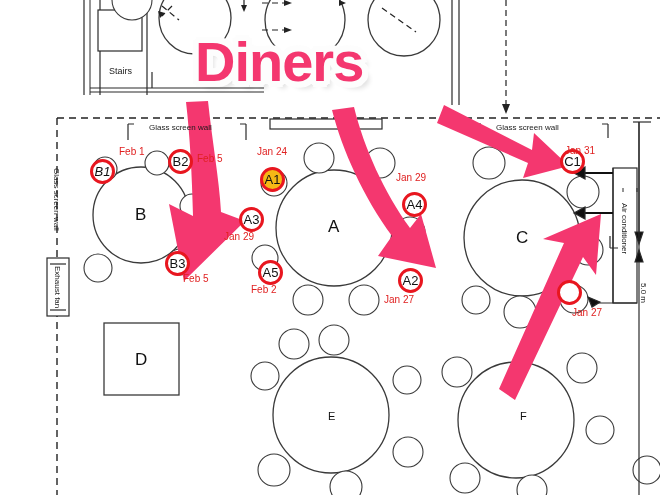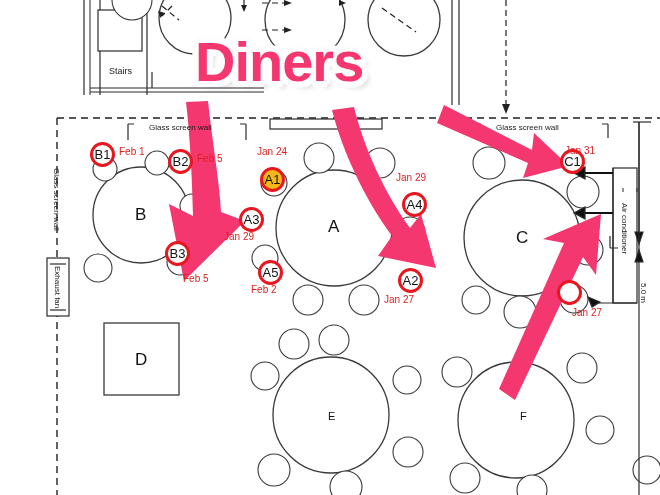--- a/index.html
+++ b/index.html
@@ -233,27 +233,27 @@
 
   <div class="vtext" style="left:636px;top:283px;transform:rotate(90deg);font-size:8px;">5.0 m</div>
 
   <div class="letter" style="left:123px;top:205px;">B</div>
   <div class="letter" style="left:316px;top:217px;">A</div>
   <div class="letter" style="left:504px;top:228px;">C</div>
   <div class="letter" style="left:123px;top:350px;">D</div>
   <div class="letter small" style="left:316px;top:410px;">E</div>
   <div class="letter small" style="left:508px;top:410px;">F</div>
 
-  <div class="marker red" style="left:78px;top:142px;">B1</div>
+  <div class="marker red" style="left:78px;top:159px;font-style:italic;">B1</div>
   <div class="datelab" style="left:107px;top:146px;">Feb 1</div>
 
   <div class="marker red" style="left:156px;top:149px;">B2</div>
   <div class="datelab" style="left:185px;top:153px;">Feb 5</div>
 
-  <div class="marker red" style="left:153px;top:241px;">B3</div>
+  <div class="marker red" style="left:153px;top:251px;">B3</div>
   <div class="datelab" style="left:171px;top:273px;">Feb 5</div>
 
   <div class="marker yellow" style="left:248px;top:167px;">A1</div>
   <div class="datelab" style="left:245px;top:146px;">Jan 24</div>
 
   <div class="marker red" style="left:227px;top:207px;">A3</div>
   <div class="datelab" style="left:212px;top:231px;">Jan 29</div>
 
   <div class="marker red" style="left:246px;top:260px;">A5</div>
   <div class="datelab" style="left:239px;top:284px;">Feb 2</div>

